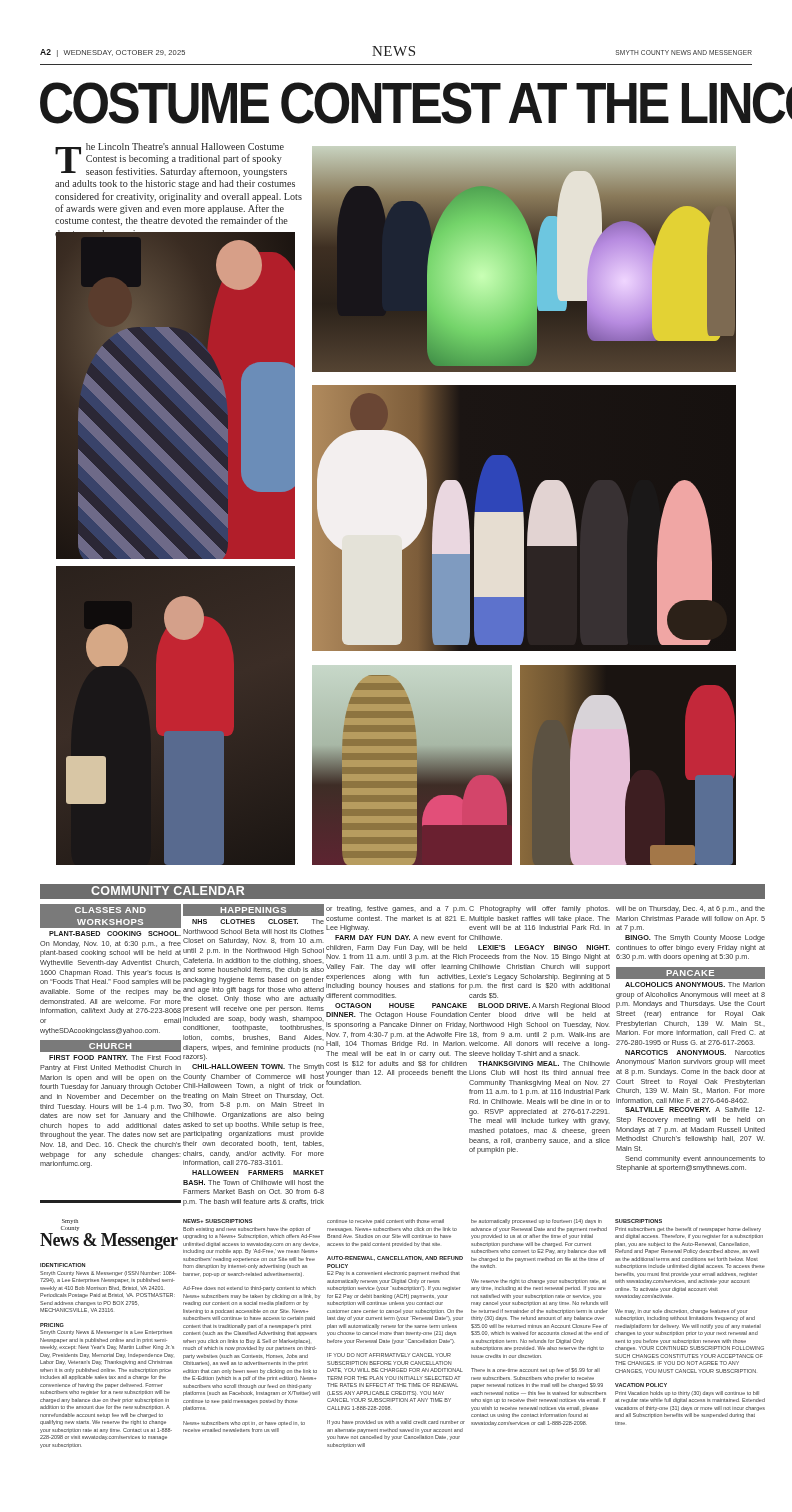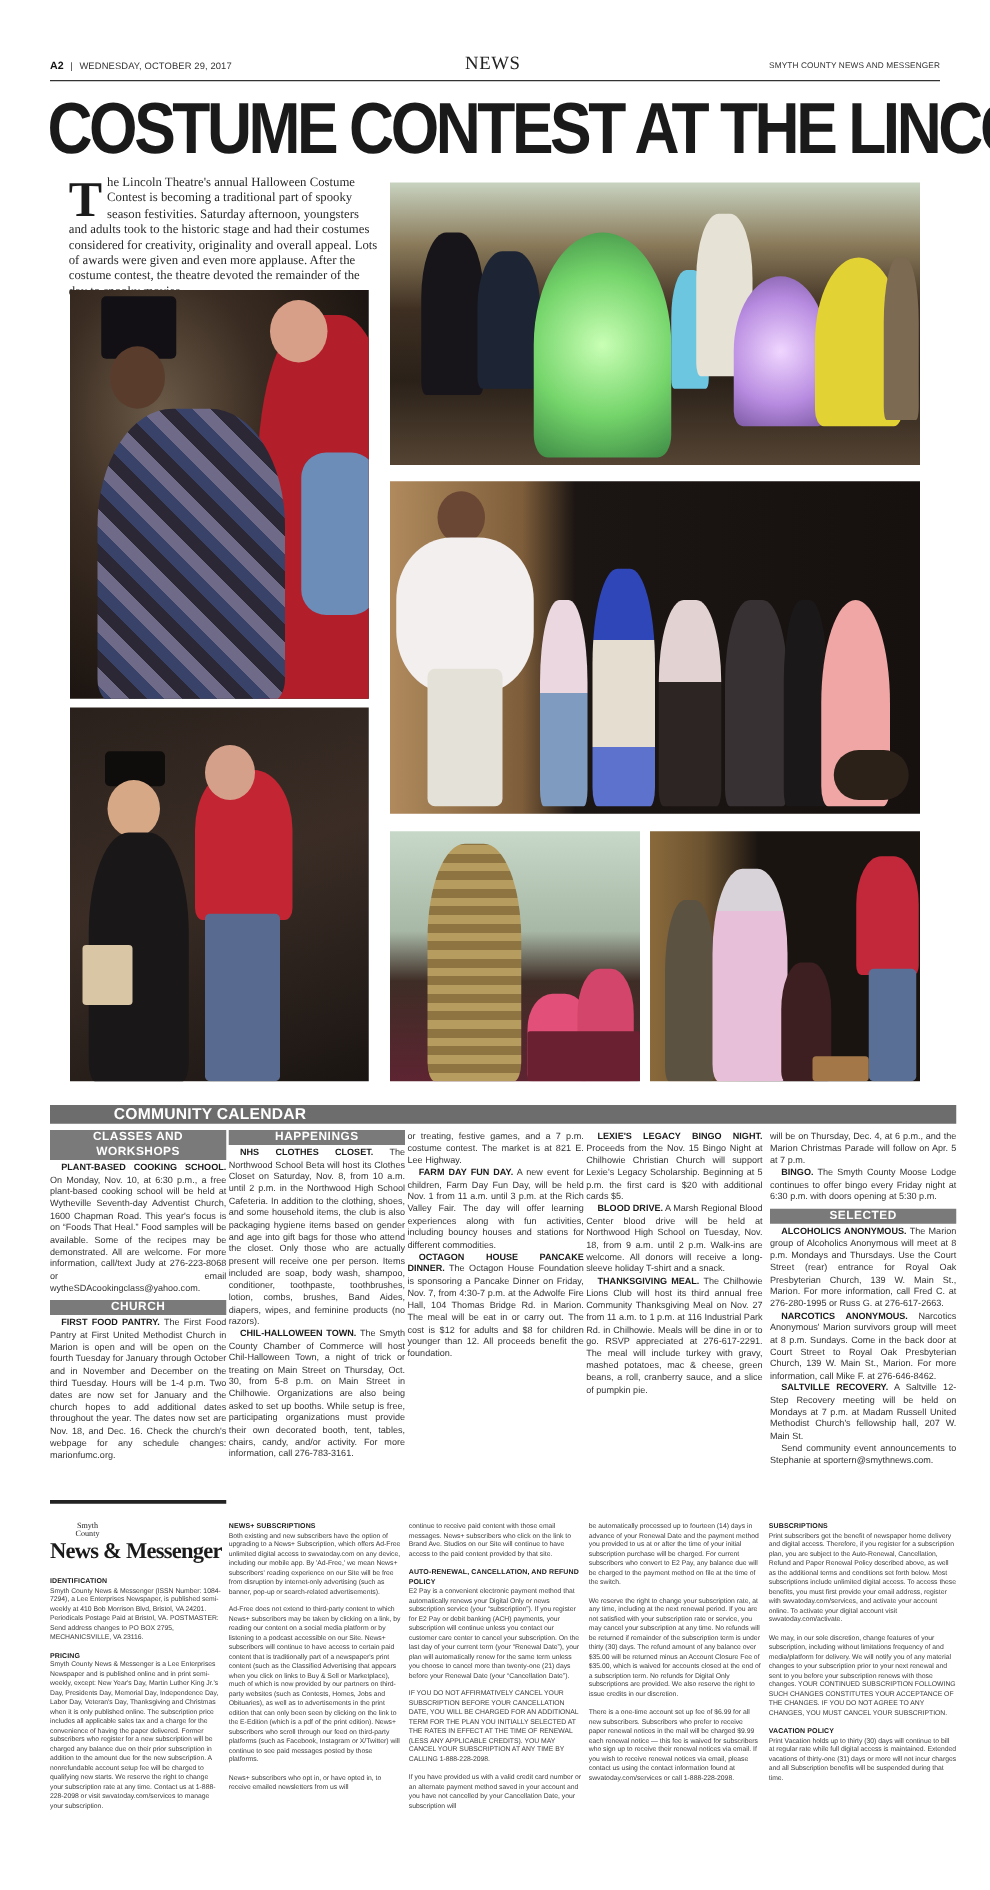--- a/index.html
+++ b/index.html
@@ -63,21 +63,21 @@
   .lcol h4 { font-size: 5.6px; font-weight: bold; color: #1a1a1a; letter-spacing: 0.1px; line-height: 7.5px; }
   .lcol p { margin-bottom: 7px; }
   .lcol p.tight { margin-bottom: 0; }
 </style>
 </head>
 <body>
 
 <div class="abs hdr-left">
   <b>A2</b>
   <span style="margin:0 3px;">|</span>
-  <span>WEDNESDAY, OCTOBER 29, 2017</span>
+  <span>WEDNESDAY, OCTOBER 29, 2025</span>
 </div>
 <div class="abs hdr-center">NEWS</div>
 <div class="abs hdr-right">SMYTH COUNTY NEWS AND MESSENGER</div>
 <div class="abs hdr-rule"></div>
 
 <div class="abs headline">COSTUME CONTEST AT THE LINCOLN</div>
 
 <div class="abs intro">
   <span class="dropcap">T</span>
   <span>he Lincoln Theatre's annual Halloween Costume Contest is becoming a traditional part of spooky season festivities. Saturday afternoon, youngsters and adults took to the historic stage and had their costumes considered for creativity, originality and overall appeal. Lots of awards were given and even more applause. After the costume contest, the theatre devoted the remainder of the day to spooky movies.</span>
@@ -150,39 +150,41 @@
   <p><b>PLANT-BASED COOKING SCHOOL</b><b>.</b> <span>On Monday, Nov. 10, at 6:30 p.m., a free plant-based cooking school will be held at Wytheville Seventh-day Adventist Church, 1600 Chapman Road. This year's focus is on “Foods That Heal.” Food samples will be available. Some of the recipes may be demonstrated. All are welcome. For more information, call/text Judy at 276-223-8068 or email wytheSDAcookingclass@yahoo.com.</span></p>
   <div class="sec-gap"></div>
   <div class="sec-head">CHURCH</div>
   <p><b>FIRST FOOD PANTRY</b><b>.</b> <span>The First Food Pantry at First United Methodist Church in Marion is open and will be open on the fourth Tuesday for January through October and in November and December on the third Tuesday. Hours will be 1-4 p.m. Two dates are now set for January and the church hopes to add additional dates throughout the year. The dates now set are Nov. 18, and Dec. 16. Check the church's webpage for any schedule changes: marionfumc.org.</span></p>
 </div>
 
 <div class="col" style="left:183px;">
   <div class="sec-head">HAPPENINGS</div>
   <p><b>NHS CLOTHES CLOSET</b><b>.</b> <span>The Northwood School Beta will host its Clothes Closet on Saturday, Nov. 8, from 10 a.m. until 2 p.m. in the Northwood High School Cafeteria. In addition to the clothing, shoes, and some household items, the club is also packaging hygiene items based on gender and age into gift bags for those who attend the closet. Only those who are actually present will receive one per person. Items included are soap, body wash, shampoo, conditioner, toothpaste, toothbrushes, lotion, combs, brushes, Band Aides, diapers, wipes, and feminine products (no razors).</span></p>
   <p><b>CHIL-HALLOWEEN TOWN</b><b>.</b> <span>The Smyth County Chamber of Commerce will host Chil-Halloween Town, a night of trick or treating on Main Street on Thursday, Oct. 30, from 5-8 p.m. on Main Street in Chilhowie. Organizations are also being asked to set up booths. While setup is free, participating organizations must provide their own decorated booth, tent, tables, chairs, candy, and/or activity. For more information, call 276-783-3161.</span></p>
+  <p><b>HALLOWEEN FARMERS MARKET BASH</b><b>.</b> <span>The Town of Chilhowie will host the Farmers Market Bash on Oct. 30 from 6-8 p.m. The bash will feature arts &amp; crafts, trick</span></p>
 </div>
 
 <div class="col" style="left:326px;">
   <p class="cont">or treating, festive games, and a 7 p.m. costume contest. The market is at 821 E. Lee Highway.</p>
   <p><b>FARM DAY FUN DAY</b><b>.</b> <span>A new event for children, Farm Day Fun Day, will be held Nov. 1 from 11 a.m. until 3 p.m. at the Rich Valley Fair. The day will offer learning experiences along with fun activities, including bouncy houses and stations for different commodities.</span></p>
   <p><b>OCTAGON HOUSE PANCAKE DINNER</b><b>.</b> <span>The Octagon House Foundation is sponsoring a Pancake Dinner on Friday, Nov. 7, from 4:30-7 p.m. at the Adwolfe Fire Hall, 104 Thomas Bridge Rd. in Marion. The meal will be eat in or carry out. The cost is $12 for adults and $8 for children younger than 12. All proceeds benefit the foundation.</span></p>
 </div>
 
 <div class="col" style="left:469px;">
+  <p class="cont">C Photography will offer family photos. Multiple basket raffles will take place. The event will be at 116 Industrial Park Rd. in Chilhowie.</p>
   <p><b>LEXIE'S LEGACY BINGO NIGHT</b><b>.</b> <span>Proceeds from the Nov. 15 Bingo Night at Chilhowie Christian Church will support Lexie's Legacy Scholarship. Beginning at 5 p.m. the first card is $20 with additional cards $5.</span></p>
   <p><b>BLOOD DRIVE</b><b>.</b> <span>A Marsh Regional Blood Center blood drive will be held at Northwood High School on Tuesday, Nov. 18, from 9 a.m. until 2 p.m. Walk-ins are welcome. All donors will receive a long-sleeve holiday T-shirt and a snack.</span></p>
   <p><b>THANKSGIVING MEAL</b><b>.</b> <span>The Chilhowie Lions Club will host its third annual free Community Thanksgiving Meal on Nov. 27 from 11 a.m. to 1 p.m. at 116 Industrial Park Rd. in Chilhowie. Meals will be dine in or to go. RSVP appreciated at 276-617-2291. The meal will include turkey with gravy, mashed potatoes, mac &amp; cheese, green beans, a roll, cranberry sauce, and a slice of pumpkin pie.</span></p>
 </div>
 
 <div class="col" style="left:616px; width:149px;">
   <p class="cont">will be on Thursday, Dec. 4, at 6 p.m., and the Marion Christmas Parade will follow on Apr. 5 at 7 p.m.</p>
   <p><b>BINGO</b><b>.</b> <span>The Smyth County Moose Lodge continues to offer bingo every Friday night at 6:30 p.m. with doors opening at 5:30 p.m.</span></p>
   <div class="sec-gap"></div>
-  <div class="sec-head">SELECTED</div>
+  <div class="sec-head">PANCAKE</div>
   <p><b>ALCOHOLICS ANONYMOUS</b><b>.</b> <span>The Marion group of Alcoholics Anonymous will meet at 8 p.m. Mondays and Thursdays. Use the Court Street (rear) entrance for Royal Oak Presbyterian Church, 139 W. Main St., Marion. For more information, call Fred C. at 276-280-1995 or Russ G. at 276-617-2663.</span></p>
   <p><b>NARCOTICS ANONYMOUS</b><b>.</b> <span>Narcotics Anonymous' Marion survivors group will meet at 8 p.m. Sundays. Come in the back door at Court Street to Royal Oak Presbyterian Church, 139 W. Main St., Marion. For more information, call Mike F. at 276-646-8462.</span></p>
   <p><b>SALTVILLE RECOVERY</b><b>.</b> <span>A Saltville 12-Step Recovery meeting will be held on Mondays at 7 p.m. at Madam Russell United Methodist Church's fellowship hall, 207 W. Main St.</span></p>
   <p>Send community event announcements to Stephanie at sportern@smythnews.com.</p>
 </div>
 
 <div class="abs black-rule"></div>
 
 <div class="abs mast-small">
   <div>Smyth</div>

